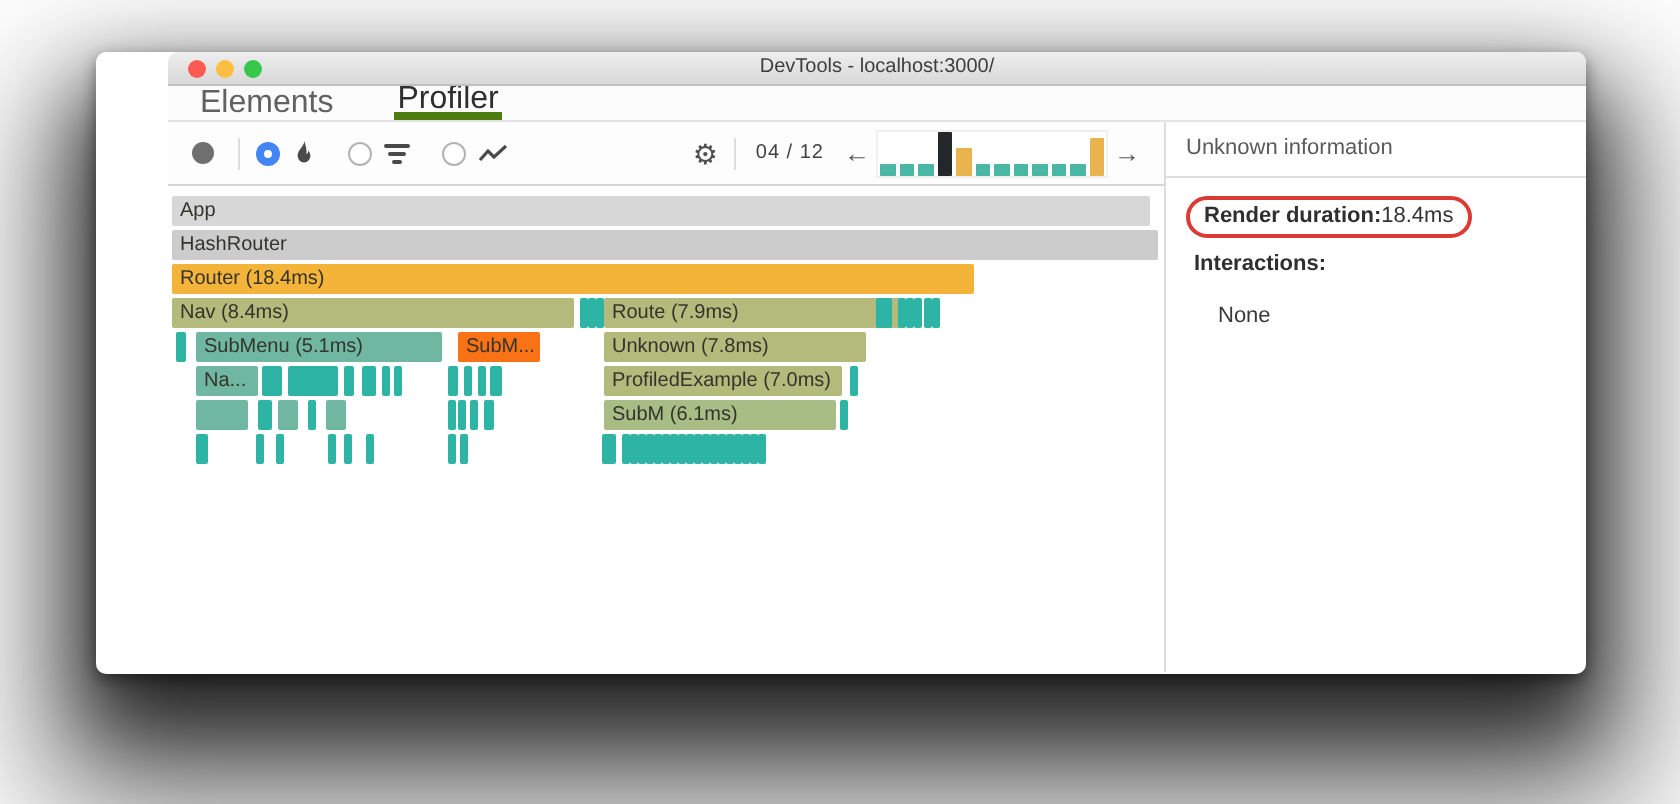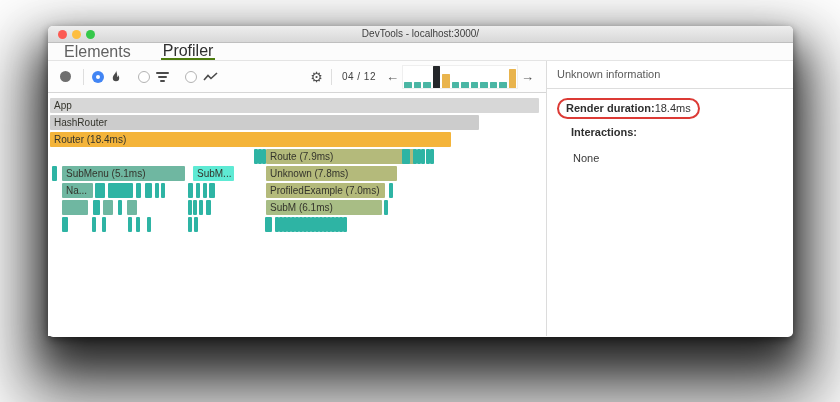--- a/index.html
+++ b/index.html
@@ -1,32 +1,32 @@
 <!DOCTYPE html>
 <html><head>
 <meta charset="utf-8">
 <style>
   * { margin:0; padding:0; box-sizing:border-box; }
   html,body { background:#fff; }
   .stage { position:relative; width:840px; height:402px; background:#fff; overflow:hidden;
            font-family:"Liberation Sans", sans-serif; }
   .window { position:absolute; left:48px; top:26px; width:745px; height:311px;
             background:#fff; border-radius:5px;
-            box-shadow: 0 3px 8px rgba(0,0,0,.45), 0 24px 42px 4px rgba(0,0,0,.72), 0 44px 70px 26px rgba(0,0,0,.5); }
+            box-shadow: 0 3px 8px rgba(0,0,0,.45), 0 24px 42px 4px rgba(0,0,0,.72), 0 44px 70px 26px rgba(0,0,0,.5); padding-left: 36px; }
   
   .titlebar { height:17px; background:linear-gradient(#eeeeee,#d8d8d8); border-bottom:1px solid #bfbfbf;
               border-radius:5px 5px 0 0; position:relative; }
   .traffic { position:absolute; left:10px; top:4px; display:flex; gap:5px; }
   .dot { width:9px; height:9px; border-radius:50%; }
   .win-title { text-align:center; font-size:10px; line-height:16px; color:#3e3e3e; }
   
   .tabbar { height:18px; display:flex; align-items:stretch; gap:28px; padding-left:14px;
             background:#fcfcfc; border-bottom:1px solid #e4e4e4; }
   .tab { font-size:16px; color:#616161; display:flex; align-items:center; padding:0 2px; }
-  .tab.active { color:#2f2f2f; border-bottom:2px solid #4d7c0f; }
+  .tab.active { color:#2f2f2f; border-bottom:4px solid #4d7c0f; }
   
   .body { display:flex; height:275px; }
   .left { width:498px; display:flex; flex-direction:column; }
   .vdivider { width:1px; background:#dcdcdc; }
   .right { flex:1; background:#fff; border-radius:0 0 5px 0; }
   
   .toolbar { height:32px; display:flex; align-items:center; padding:0 8px; background:#fdfdfd;
              border-bottom:1px solid #d6d6d6; }
   .record { width:11px; height:11px; border-radius:50%; background:#6f6f6f; margin:0 4px; }
   .sep { width:1px; height:16px; background:#dedede; margin:0 8px; }
@@ -48,21 +48,21 @@
   .flame { position:relative; flex:1; background:#fff; overflow:hidden; }
   .seg { position:absolute; height:15px; font-size:10px; line-height:15px; color:#34342c;
          white-space:nowrap; overflow:hidden; padding-left:4px; border-radius:1px; }
   
   .commit-header { height:28px; line-height:27px; padding-left:10px; border-bottom:1px solid #ddd;
                    font-size:11px; color:#5a5a5a; background:#fff; }
   .commit-body { padding:9px 10px; font-size:11px; color:#333; }
   .annotated { display:table; border:2px solid #dc3a35; border-radius:11px; padding:2px 7px 3px;
                margin-bottom:3px; background:#fff; }
   .annotated b, .ilabel { font-weight:bold; color:#2f2f2f; }
-  .ilabel { display:block; margin:7px 0 0 14px; }
+  .ilabel { display:block; margin:7px 0 0 4px; }
   .ivalue { display:block; margin:14px 0 0 16px; color:#3a3a3a; }
 </style>
 </head>
 <body>
 
 <div class="stage">
   <div class="window">
 
     <div class="titlebar">
       <div class="traffic">
@@ -130,35 +130,36 @@
               <div class="snap" style="height: 6px; background: rgb(74, 182, 164);"></div>
               <div class="snap" style="height: 6px; background: rgb(74, 182, 164);"></div>
               <div class="snap" style="height: 6px; background: rgb(74, 182, 164);"></div>
               <div class="snap" style="height: 19px; background: rgb(233, 180, 77);"></div>
             </div>
           <span class="arrow">→</span>
         </div>
 
         <div class="flame">
             <div class="seg" style="left: 2px; top: 5px; width: 489px; background: rgb(215, 215, 215);">App</div>
-            <div class="seg" style="left: 2px; top: 22px; width: 429px; background: rgb(204, 204, 204);">HashRouter</div>
+            <div class="seg" style="left: 2px; top: 22px; width: 493px; background: rgb(204, 204, 204);">HashRouter</div>
             <div class="seg" style="left: 2px; top: 39px; width: 401px; background: rgb(244, 180, 58);">Router (18.4ms)</div>
+            <div class="seg" style="left: 2px; top: 56px; width: 201px; background: rgb(180, 186, 123);">Nav (8.4ms)</div>
             <div class="seg" style="left: 206px; top: 56px; width: 2px; background: rgb(46, 180, 164);"></div>
             <div class="seg" style="left: 210px; top: 56px; width: 2px; background: rgb(46, 180, 164);"></div>
             <div class="seg" style="left: 214px; top: 56px; width: 2px; background: rgb(46, 180, 164);"></div>
             <div class="seg" style="left: 218px; top: 56px; width: 150px; background: rgb(180, 186, 123);">Route (7.9ms)</div>
             <div class="seg" style="left: 354px; top: 56px; width: 8px; background: rgb(46, 180, 164);"></div>
             <div class="seg" style="left: 365px; top: 56px; width: 2px; background: rgb(46, 180, 164);"></div>
             <div class="seg" style="left: 369px; top: 56px; width: 2px; background: rgb(46, 180, 164);"></div>
             <div class="seg" style="left: 373px; top: 56px; width: 3px; background: rgb(46, 180, 164);"></div>
             <div class="seg" style="left: 378px; top: 56px; width: 2px; background: rgb(46, 180, 164);"></div>
             <div class="seg" style="left: 382px; top: 56px; width: 2px; background: rgb(46, 180, 164);"></div>
             <div class="seg" style="left: 4px; top: 73px; width: 5px; background: rgb(46, 180, 164);"></div>
             <div class="seg" style="left: 14px; top: 73px; width: 123px; background: rgb(111, 183, 161);">SubMenu (5.1ms)</div>
-            <div class="seg" style="left: 145px; top: 73px; width: 41px; background: #5eead4;">SubM...</div>
+            <div class="seg" style="left: 145px; top: 73px; width: 41px; background: #f97316;">SubM...</div>
             <div class="seg" style="left: 218px; top: 73px; width: 131px; background: rgb(180, 186, 123);">Unknown (7.8ms)</div>
             <div class="seg" style="left: 14px; top: 90px; width: 31px; background: rgb(111, 183, 161);">Na...</div>
             <div class="seg" style="left: 47px; top: 90px; width: 10px; background: rgb(46, 180, 164);"></div>
             <div class="seg" style="left: 60px; top: 90px; width: 25px; background: rgb(46, 180, 164);"></div>
             <div class="seg" style="left: 88px; top: 90px; width: 5px; background: rgb(46, 180, 164);"></div>
             <div class="seg" style="left: 97px; top: 90px; width: 7px; background: rgb(46, 180, 164);"></div>
             <div class="seg" style="left: 107px; top: 90px; width: 3px; background: rgb(46, 180, 164);"></div>
             <div class="seg" style="left: 113px; top: 90px; width: 2px; background: rgb(46, 180, 164);"></div>
             <div class="seg" style="left: 140px; top: 90px; width: 5px; background: rgb(46, 180, 164);"></div>
             <div class="seg" style="left: 148px; top: 90px; width: 4px; background: rgb(46, 180, 164);"></div>

